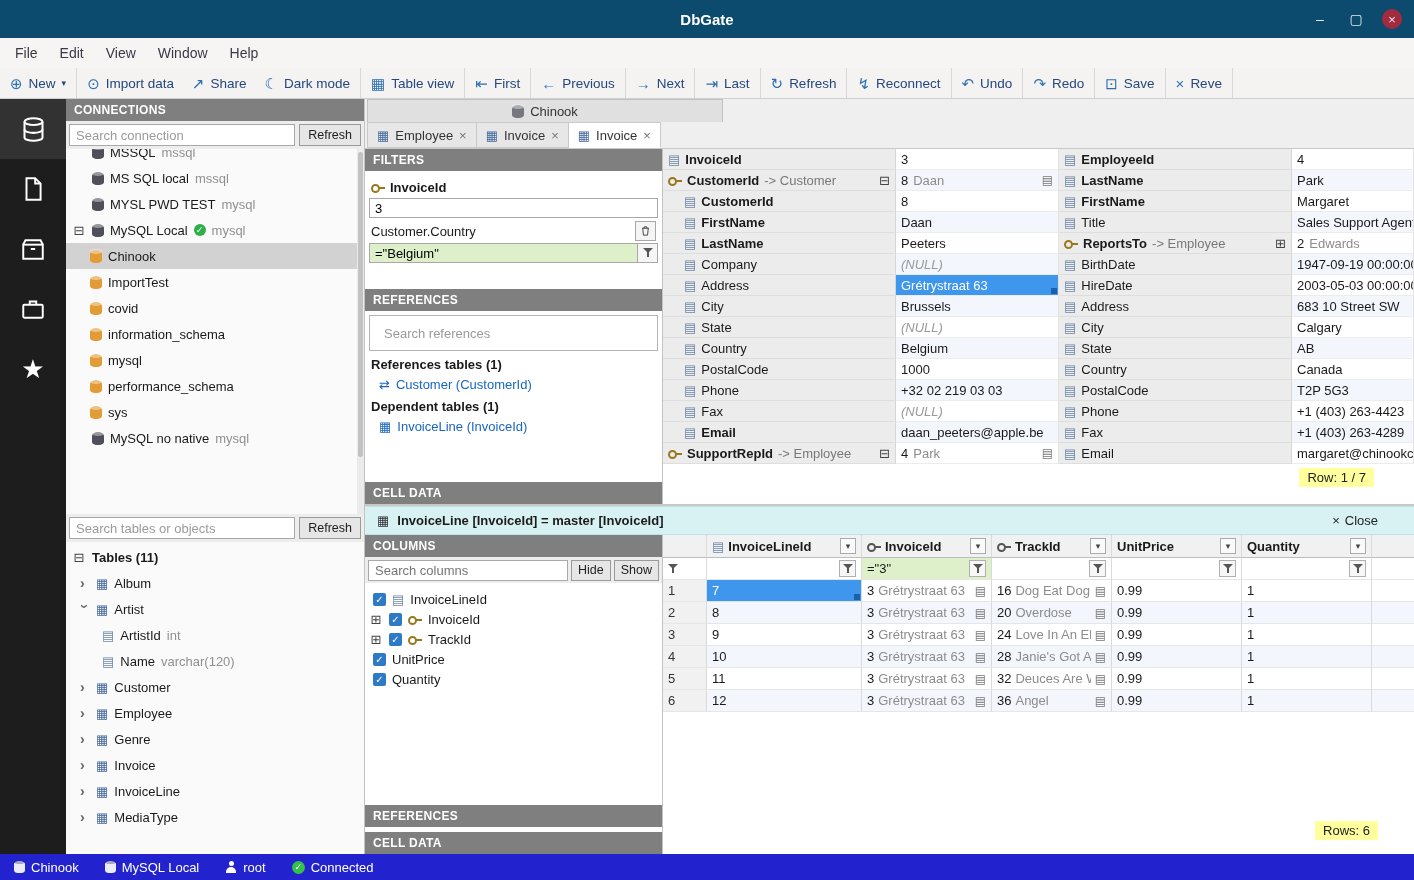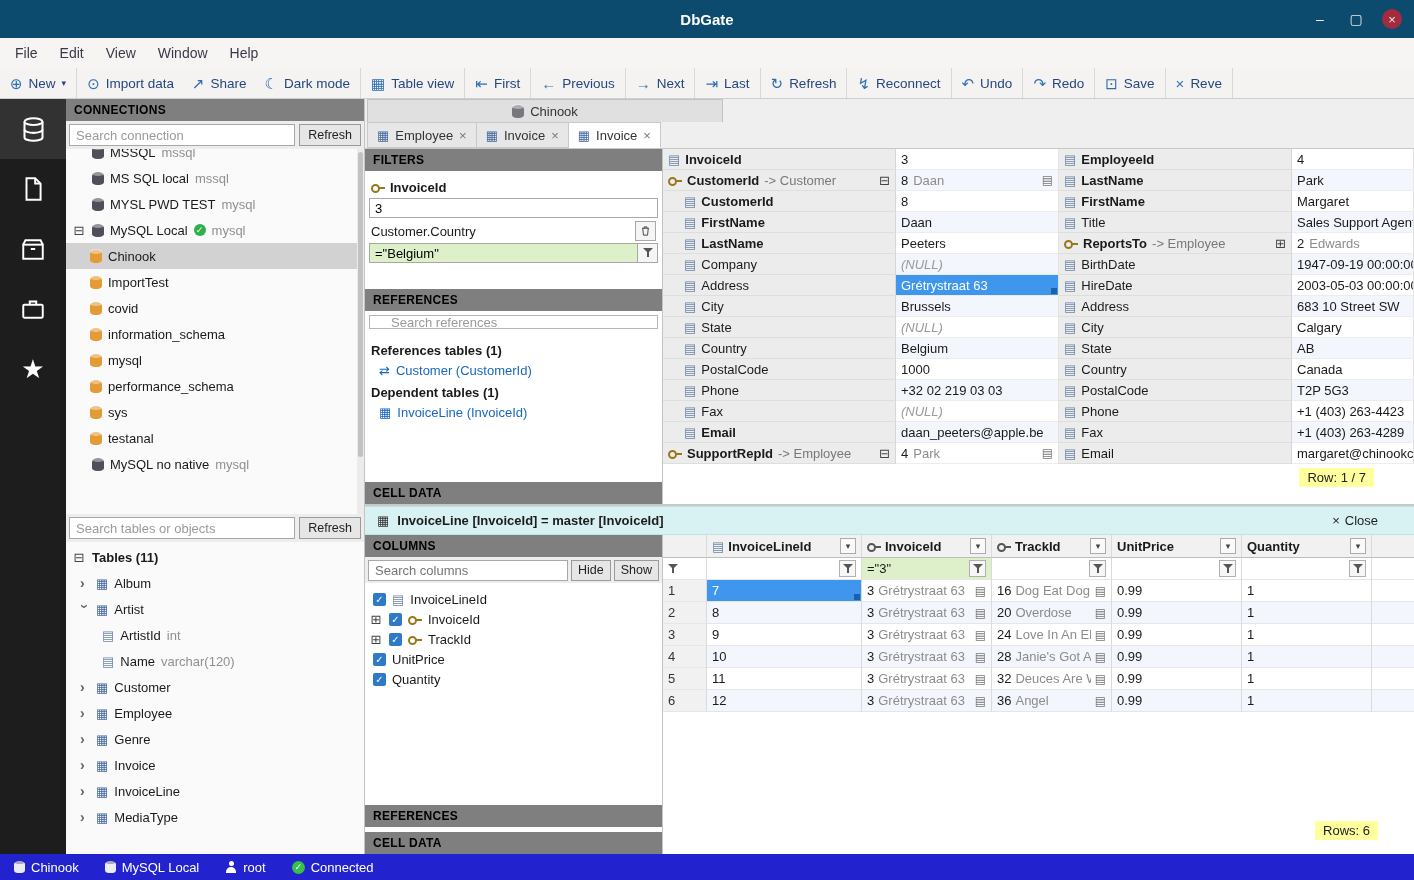--- a/index.html
+++ b/index.html
@@ -27,21 +27,21 @@
 
 
 .main{flex:1;display:flex;overflow:hidden}
 .iconbar{width:66px;background:#1d1d1d;display:flex;flex-direction:column;align-items:center;flex:none}
 .ib-item{width:66px;height:60px;display:flex;align-items:center;justify-content:center;color:#fff}
 .ib-item.active{background:#323232}
 .ib-star{font-size:26px;color:#fff;line-height:1}
 
 
 .leftpanel{width:299px;border-right:1px solid #c3c3c3;display:flex;flex-direction:column;background:#f2f2f2;flex:none;overflow:hidden}
-.phdr{height:22px;background:#7f7f7f;color:#000000;font-weight:bold;font-size:12px;display:flex;align-items:center;padding:0 8px;letter-spacing:.3px;flex:none}
+.phdr{height:22px;background:#7f7f7f;color:#ffffff;font-weight:bold;font-size:12px;display:flex;align-items:center;padding:0 8px;letter-spacing:.3px;flex:none}
 .searchrow{height:28px;background:#ededed;display:flex;align-items:center;gap:4px;padding:6px 3px;flex:none}
 .searchrow input{flex:1;min-width:0;height:22px;border:1px solid #a8a8a8;background:#fff;padding:0 6px;font-size:13px;font-family:inherit}
 .searchrow input::placeholder,.ref-search::placeholder{color:#9a9a9a}
 .btn{height:22px;border:1px solid #9a9a9a;background:#e6e6e6;padding:0 8px;font-size:12.5px;font-family:inherit;color:#222}
 .cpanel-conn{height:415px;display:flex;flex-direction:column;flex:none;overflow:hidden}
 .cpanel-tbls{flex:1;display:flex;flex-direction:column;overflow:hidden}
 .tree{flex:1;background:#fafafa;overflow:hidden;position:relative;padding-top:2px}
 .conn-tree .trow:first-child{margin-top:-12px}
 .trow{height:26px;display:flex;align-items:center;gap:6px;padding-left:6px;white-space:nowrap;overflow:hidden}
 .trow.sel{background:#d2d2d2}
@@ -83,21 +83,21 @@
 .sidecol{width:298px;background:#fff;border-right:1px solid #c3c3c3;display:flex;flex-direction:column;flex:none;overflow:hidden}
 
 
 .fil-body{padding:5px 4px 2px 4px;flex:none}
 .fil-row{height:22px;display:flex;align-items:center;gap:5px;padding:0 2px}
 .fil-input{width:100%;height:20px;border:1px solid #a8a8a8;padding:0 5px;font-size:13px;font-family:inherit;background:#fff}
 .green-wrap{display:flex;margin-top:1px}
 .green-wrap .fil-input{background:#ddf0c9;border-right:none;flex:1}
 .sqbtn{width:21px;height:20px;border:1px solid #a8a8a8;background:#f5f5f5;display:flex;align-items:center;justify-content:center;flex:none}
 .ref-body{flex:1;padding:4px;overflow:hidden;display:flex;flex-direction:column}
-.ref-search{width:100%;height:14px;border:1px solid #b5b5b5;padding:0 21px;font-size:13px;font-family:inherit;margin-bottom:10px}
+.ref-search{width:100%;height:36px;border:1px solid #b5b5b5;padding:0 14px;font-size:13px;font-family:inherit;margin-bottom:2px}
 .ref-title{font-weight:bold;margin:4px 0 2px 2px}
 .ref-link{display:flex;align-items:center;gap:6px;padding:3px 0 3px 10px;color:#1766c0}
 .keyi{position:relative;display:inline-block;width:14px;height:13px;flex:none;color:#97791c}
 .keyi::before{content:"";position:absolute;left:0;top:3px;width:5px;height:5px;border:2px solid currentColor;border-radius:50%}
 .keyi::after{content:"";position:absolute;left:8px;top:6.5px;width:6px;height:2px;background:currentColor;box-shadow:2px 3px 0 -1px currentColor,5px 3px 0 -1px currentColor}
 .keyi.dark{color:#555}
 .funi{position:relative;width:10px;height:10px;display:inline-block;flex:none}
 .funi::before{content:"";position:absolute;top:0;left:0;border-left:5px solid transparent;border-right:5px solid transparent;border-top:5px solid #555}
 .funi::after{content:"";position:absolute;left:4px;top:4px;width:2px;height:5px;background:#555}
 
@@ -366,24 +366,20 @@
             <span>mysql</span>
           </div>
           <div class="trow db-row">
             <span class="cyl database"></span>
             <span>performance_schema</span>
           </div>
           <div class="trow db-row">
             <span class="cyl database"></span>
             <span>sys</span>
           </div>
-          <div class="trow db-row">
-            <span class="cyl database"></span>
-            <span>testanal</span>
-          </div>
           <div class="trow">
             <span class="texp"></span>
               <span class="cyl server"></span>
             <span>MySQL no native</span>
             <span class="teng">mysql</span>
           </div>
           <div class="vscroll">
               <div class="thumb"></div>
             </div>
         </div>

